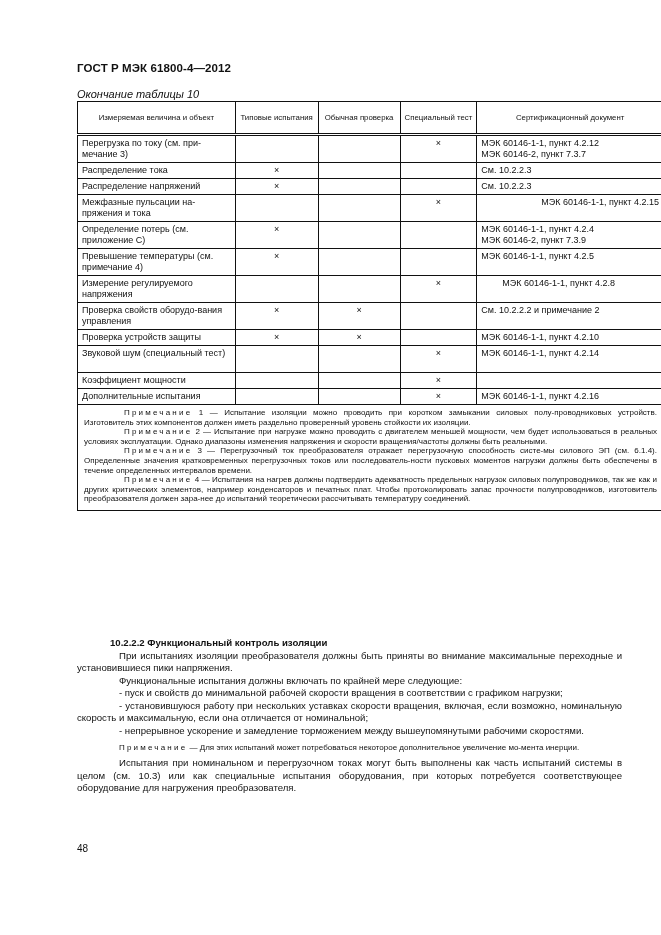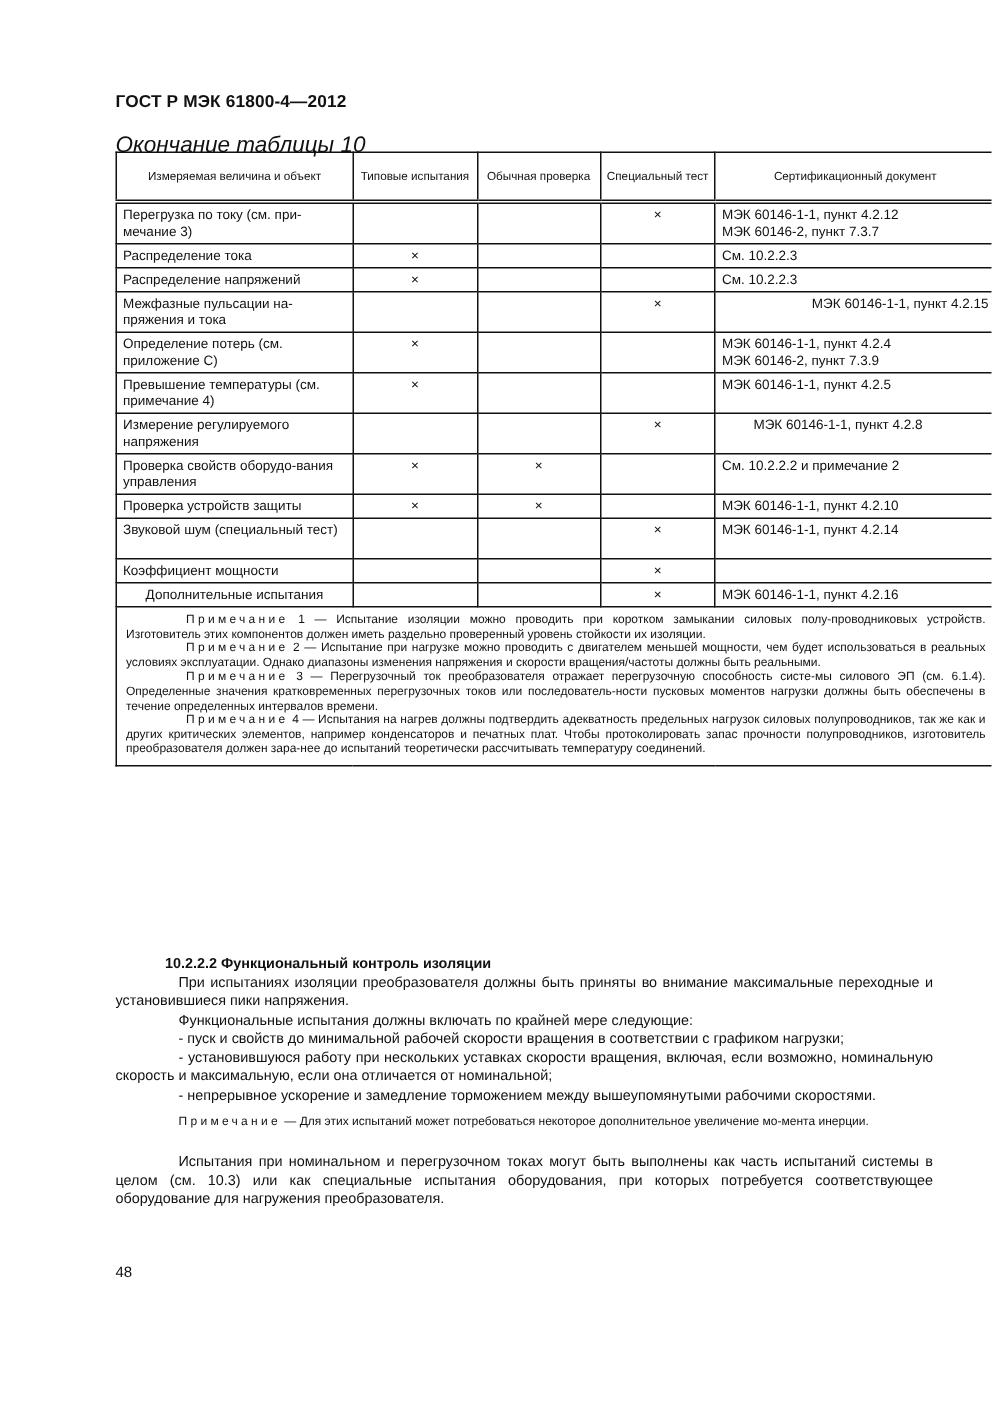--- a/index.html
+++ b/index.html
@@ -1,37 +1,37 @@
 <!DOCTYPE html>
 <html><head>
 <meta charset="utf-8">
 <style>
   html, body { margin: 0; padding: 0; background: #ffffff; }
   body { width: 661px; height: 935px; position: relative; overflow: hidden; font-family: "Liberation Sans", sans-serif; color: #111; }
   .hdr { position: absolute; left: 77px; top: 62px; font-size: 11.5px; font-weight: bold; letter-spacing: 0.1px; }
-  .caption { position: absolute; left: 77px; top: 88px; font-size: 15px; font-style: italic; }
+  .caption { position: absolute; left: 77px; top: 88px; font-size: 11px; font-style: italic; }
   table.t10 { position: absolute; left: 77px; top: 101px; width: 587px; border-collapse: collapse; font-size: 9px; line-height: 11px; }
   table.t10 td, table.t10 th { border: 1px solid #111; padding: 2px 4px; vertical-align: top; }
   table.t10 th { font-weight: normal; font-size: 7.8px; line-height: 10px; text-align: center; vertical-align: middle; height: 27px; padding: 2px 3px; border-bottom: 3px double #111; }
   table.t10 td.mark { text-align: center; font-size: 9px; }
   table.t10 td.c1 { width: 143px; }
   table.t10 td.c2 { width: 71px; }
   table.t10 td.c3 { width: 70px; }
   table.t10 td.c4 { width: 65px; }
   table.t10 td.c5 { width: 150px; }
   table.t10 tr.r2 td { height: 22px; }
   table.t10 tr.r1 td { height: 11px; }
   td.notes { font-size: 8px; line-height: 9.6px; padding: 3px 6px 6px 6px !important; text-align: justify; }
   .note-p { margin: 0; }
   .note-p .lbl { letter-spacing: 2.2px; padding-left: 40px; }
   .section { position: absolute; left: 77px; top: 637px; width: 545px; font-size: 9.6px; line-height: 12.5px; text-align: justify; }
   .section p { margin: 0; }
   .section .ind { text-indent: 42px; }
   .section .sect-title { font-weight: bold; padding-left: 33px; }
-  .section .note { font-size: 8px; line-height: 10px; margin-top: 6px; margin-bottom: 16px; text-indent: 42px; }
+  .section .note { font-size: 8px; line-height: 10px; margin-top: 6px; margin-bottom: 4px; text-indent: 42px; }
   .section .note .lbl { letter-spacing: 2.2px; }
   .section .item { text-indent: 42px; }
   .pagenum { position: absolute; left: 77px; top: 843px; font-size: 10px; }
 </style>
 </head>
 <body>
 
 <div class="hdr">ГОСТ Р МЭК  61800-4—2012</div>
 <div class="caption">Окончание таблицы 10</div>
 
@@ -119,21 +119,21 @@
         <td class="c5" style="white-space: pre-line;">МЭК 60146-1-1, пункт 4.2.14</td>
       </tr>
       <tr class="r1">
         <td class="c1" style="white-space: normal;">Коэффициент мощности</td>
         <td class="c2 mark" style="white-space: normal;"></td>
         <td class="c3 mark" style="white-space: normal;"></td>
         <td class="c4 mark" style="white-space: normal;">×</td>
         <td class="c5" style="white-space: pre-line;"></td>
       </tr>
       <tr class="r1">
-        <td class="c1" style="white-space: normal; text-align: center;">Дополнительные испытания</td>
+        <td class="c1" style="white-space: normal;">Дополнительные испытания</td>
         <td class="c2 mark" style="white-space: normal;"></td>
         <td class="c3 mark" style="white-space: normal;"></td>
         <td class="c4 mark" style="white-space: normal;">×</td>
         <td class="c5" style="white-space: pre-line;">МЭК 60146-1-1, пункт 4.2.16</td>
       </tr>
     </tbody>
   <tbody>
     <tr>
       <td class="notes" colspan="5">
         <p class="note-p"><span class="lbl">Примечание</span> <span>1</span> <span>— Испытание изоляции можно проводить при коротком замыкании силовых полу-проводниковых устройств. Изготовитель этих компонентов должен иметь раздельно проверенный уровень стойкости их изоляции.</span></p>

